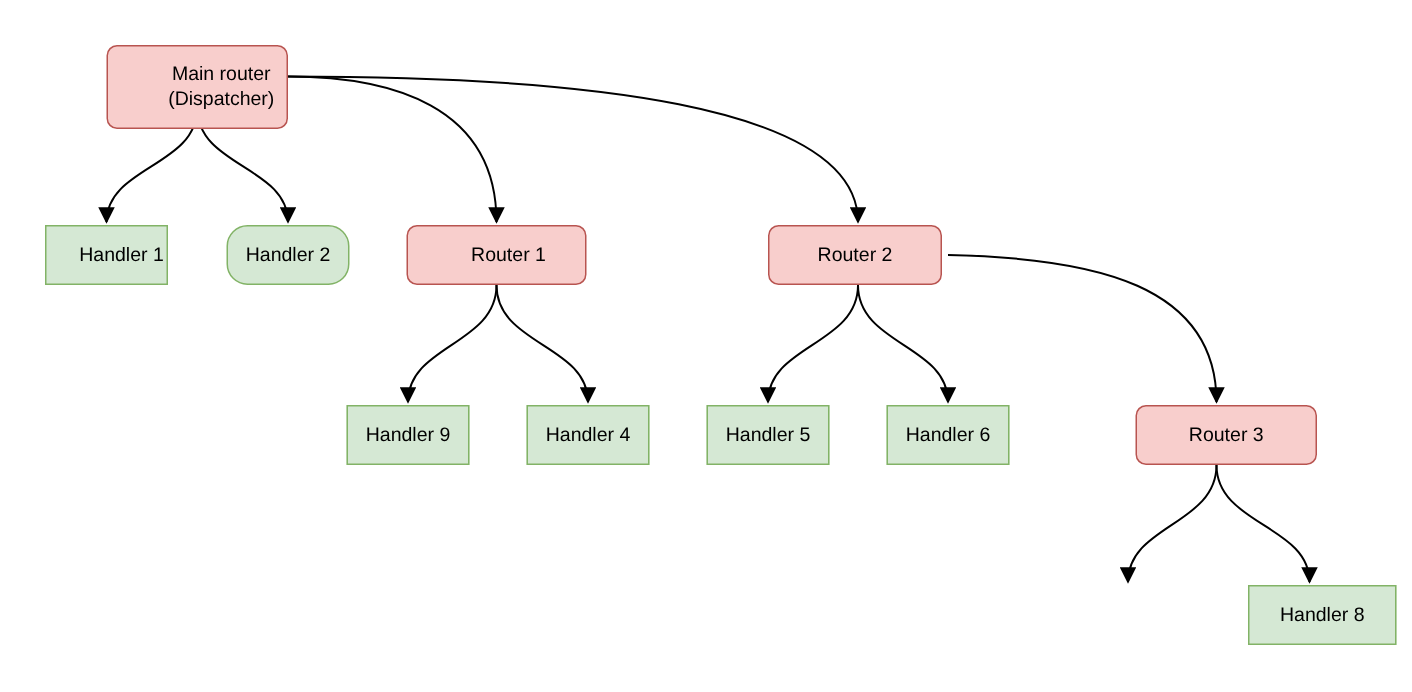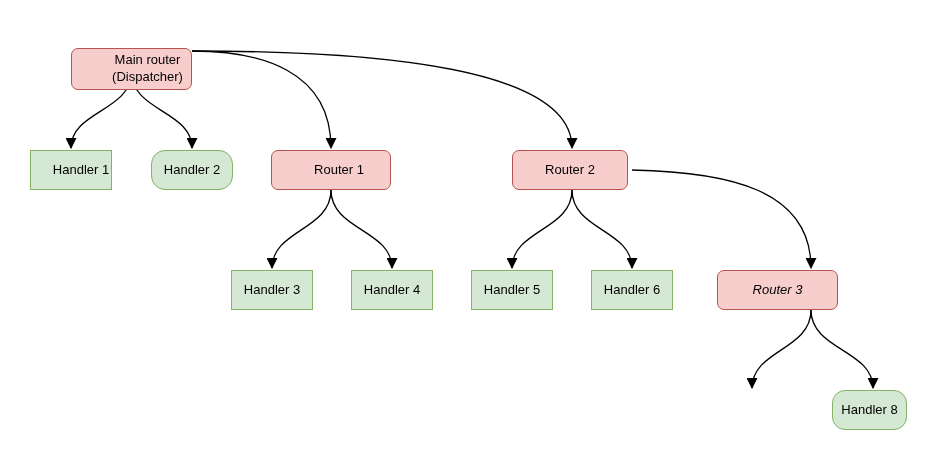--- a/index.html
+++ b/index.html
@@ -56,37 +56,37 @@
     <path class="edge" d="M192,51 C380,51 572,68 572,148" marker-end="url(#arrow)"></path>
     <path class="edge" d="M331,190 C331,230 272,230 272,268" marker-end="url(#arrow)"></path>
     <path class="edge" d="M331,190 C331,230 392,230 392,268" marker-end="url(#arrow)"></path>
     <path class="edge" d="M572,190 C572,230 512,230 512,268" marker-end="url(#arrow)"></path>
     <path class="edge" d="M572,190 C572,230 632,230 632,268" marker-end="url(#arrow)"></path>
     <path class="edge" d="M632,170 C730,172 811,190 811,268" marker-end="url(#arrow)"></path>
     <path class="edge" d="M811,310 C811,350 752,350 752,388" marker-end="url(#arrow)"></path>
     <path class="edge" d="M811,310 C811,350 873,350 873,388" marker-end="url(#arrow)"></path>
   </svg>
 
-  <div class="node router" style="left:71px; top:48px; width:121px; height:42px;padding-left:32px;">Main router
+  <div class="node router" style="left:71px; top:30px; width:121px; height:56px;padding-left:32px;">Main router
 (Dispatcher)</div>
 
   <div class="node handler" style="left:30px; top:150px; width:82px; height:40px;padding-left:20px;">Handler 1</div>
 
   <div class="node handler" style="left:151px; top:150px; width:82px; height:40px;border-radius:14px;">Handler 2</div>
 
   <div class="node router" style="left:271px; top:150px; width:120px; height:40px;padding-left:16px;">Router 1</div>
 
   <div class="node router" style="left:512px; top:150px; width:116px; height:40px;">Router 2</div>
 
-  <div class="node handler" style="left:231px; top:270px; width:82px; height:40px;">Handler 3</div>
+  <div class="node handler" style="left:231px; top:270px; width:82px; height:40px;">Handler 9</div>
 
   <div class="node handler" style="left:351px; top:270px; width:82px; height:40px;">Handler 4</div>
 
   <div class="node handler" style="left:471px; top:270px; width:82px; height:40px;">Handler 5</div>
 
   <div class="node handler" style="left:591px; top:270px; width:82px; height:40px;">Handler 6</div>
 
-  <div class="node router" style="left:717px; top:270px; width:121px; height:40px;font-style:italic;">Router 3</div>
+  <div class="node router" style="left:757px; top:270px; width:121px; height:40px;">Router 3</div>
 
 
-  <div class="node handler" style="left:832px; top:390px; width:75px; height:40px;border-radius:13px;">Handler 8</div>
+  <div class="node handler" style="left:832px; top:390px; width:99px; height:40px;">Handler 8</div>
 
 </div>
 
 </body></html>

